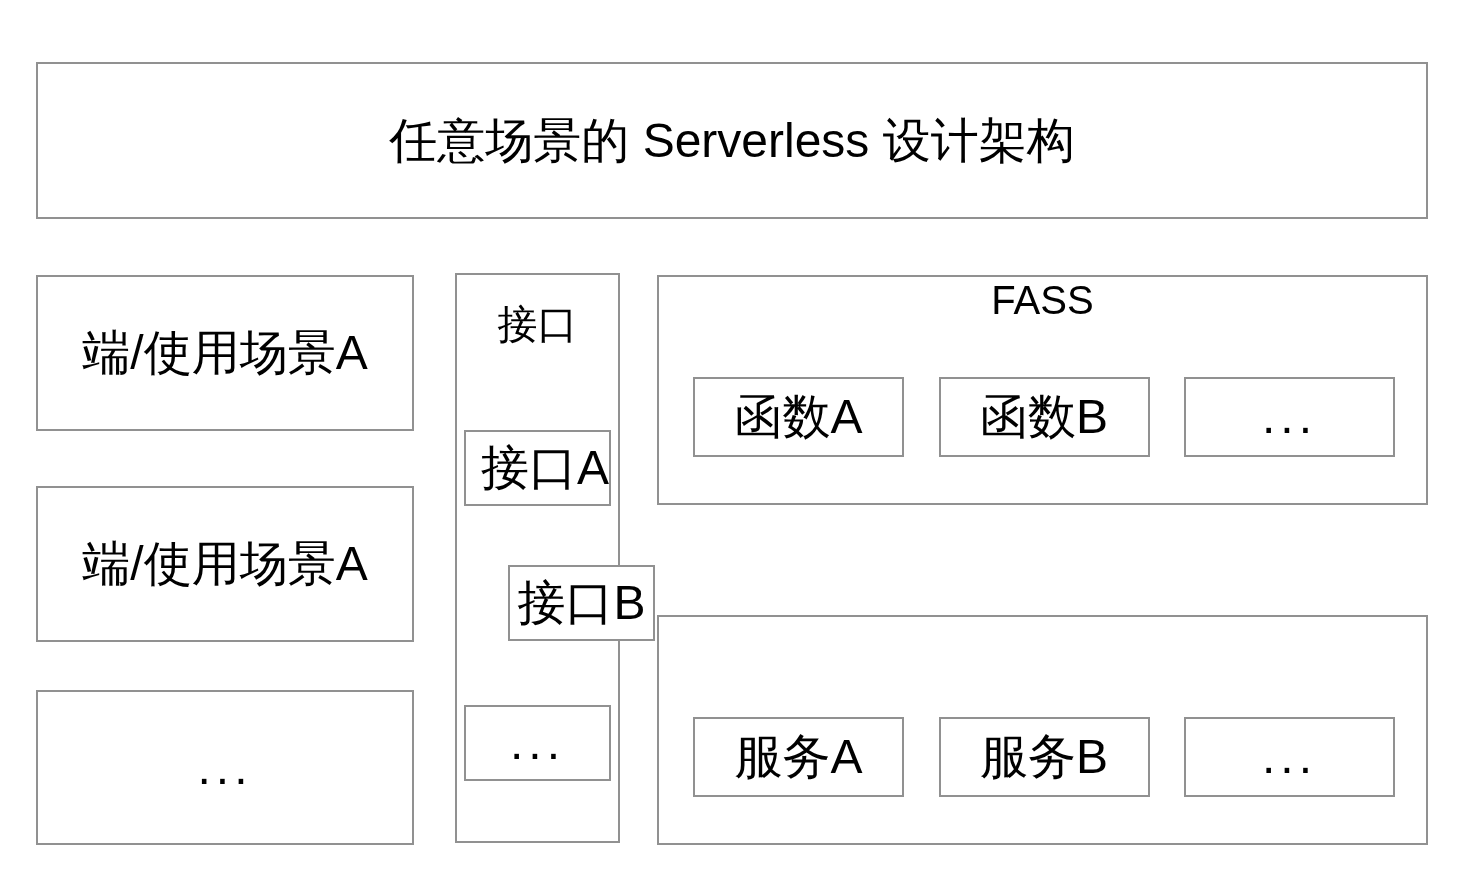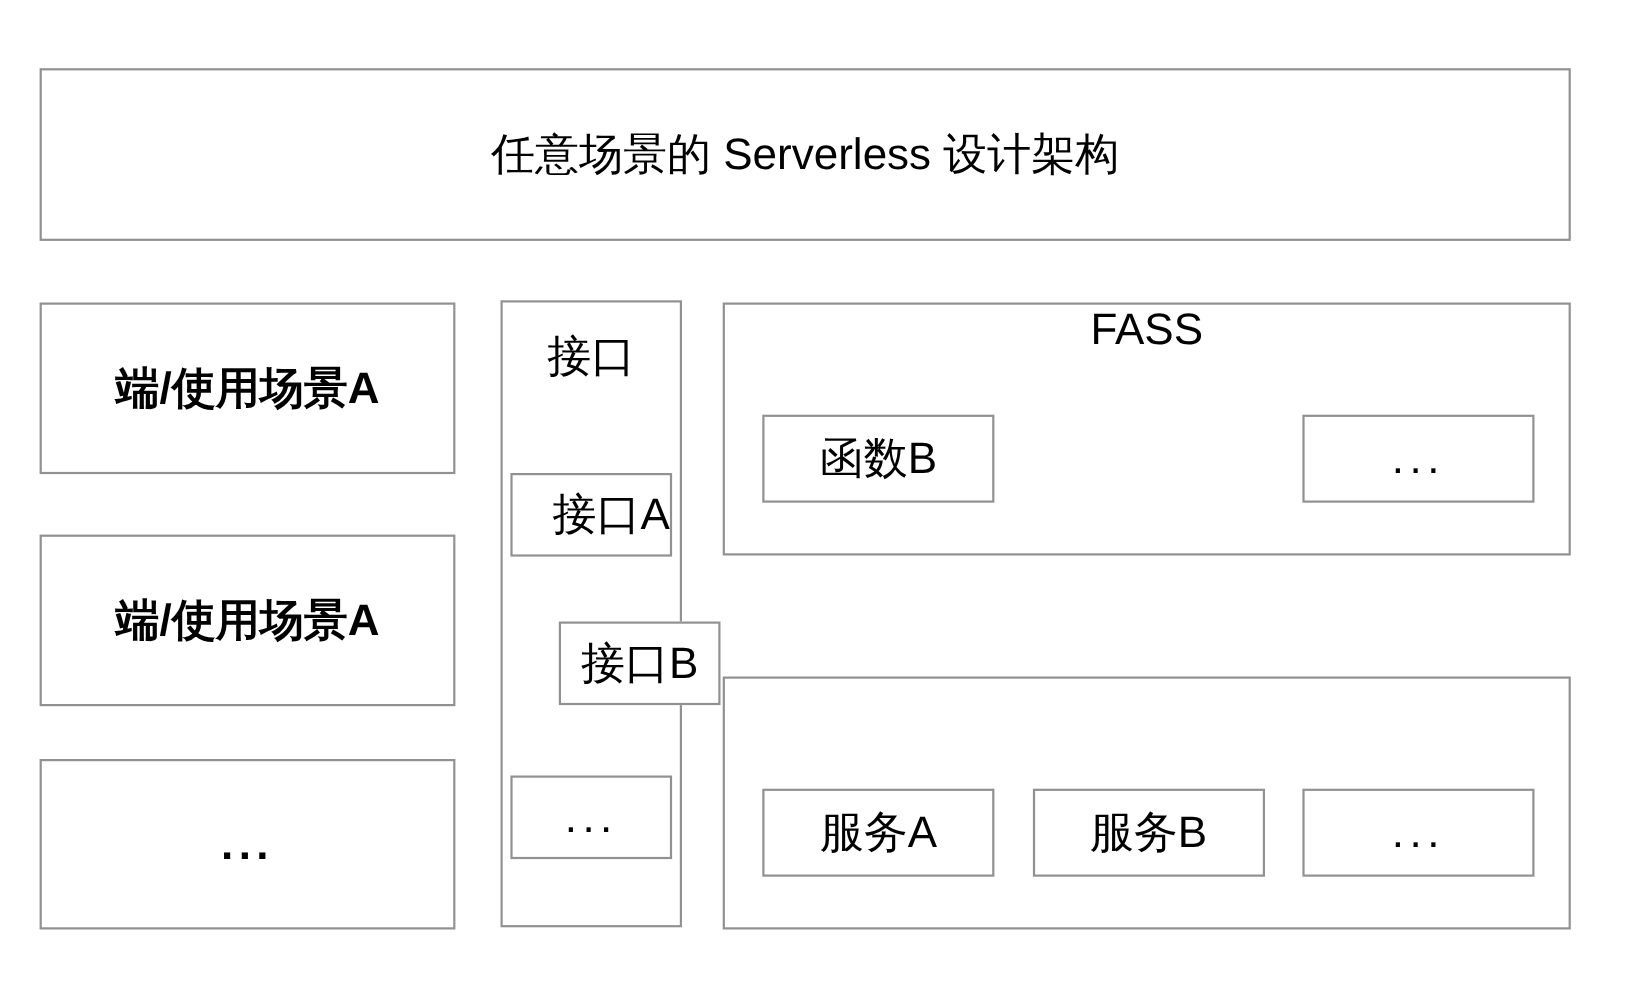--- a/index.html
+++ b/index.html
@@ -24,32 +24,32 @@
   }
   .box {
     position: absolute;
     border: 2px solid var(--border);
     background: var(--bg);
     display: flex;
     align-items: center;
     justify-content: center;
   }
   .label {
-    font-size: 40px;
+    font-size: 48px;
     line-height: 1.15;
     color: var(--text);
     white-space: nowrap;
   }
   .dots { letter-spacing: 5px; }
 
   
   .title-box { left: 36px; top: 62px; width: 1392px; height: 157px; }
 
   
-  .client-box { left: 36px; width: 378px; font-weight: bold; }
+  .client-box { left: 36px; width: 378px; }
   .client-0 { top: 275px; height: 156px; }
   .client-1 { top: 486px; height: 156px; }
   .client-2 { top: 690px; height: 155px; }
 
   
   .interface-col {
     left: 455px; top: 273px; width: 165px; height: 570px;
     display: block;
   }
   .col-title {
@@ -119,20 +119,23 @@
     </div>
     <div class="box inner-box if-2">
       <span class="label dots">...</span>
     </div>
   </div>
 
   <div class="box group-box fass-box">
     <div class="group-title">FASS</div>
     <div class="inner-row">
       <div class="box inner-box">
+        <span class="label">函数A</span>
+      </div>
+      <div class="box inner-box">
         <span class="label">函数B</span>
       </div>
       <div class="box inner-box">
         <span class="label dots">...</span>
       </div>
     </div>
   </div>
 
   <div class="box group-box bass-box">
     <div class="inner-row">

